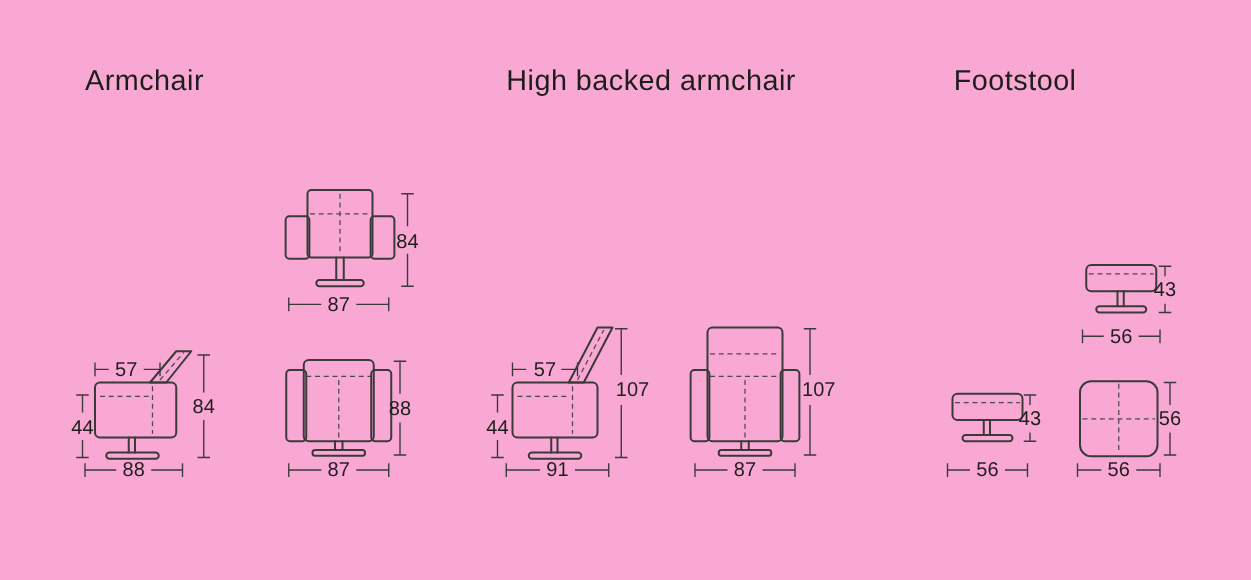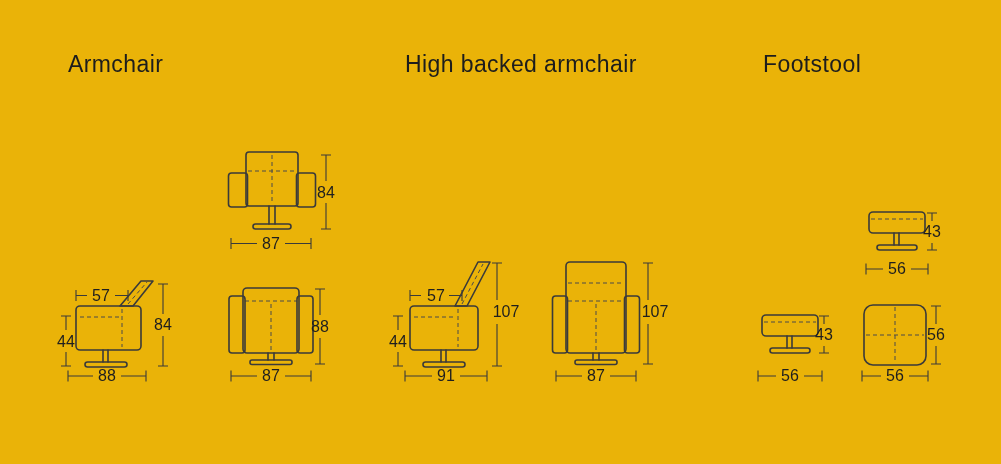--- a/index.html
+++ b/index.html
@@ -4,21 +4,21 @@
 <style>
   html, body {
     margin: 0;
     padding: 0;
     background: #ffffff;
   }
   .page {
     position: relative;
     width: 1001px;
     height: 464px;
-    background: #eab308;
+    background: #f9a8d4;
     overflow: hidden;
     font-family: "Liberation Sans", sans-serif;
   }
   svg text {
     font-family: "Liberation Sans", sans-serif;
   }
   .title {
     font-size: 23px;
     fill: #1d1d1d;
     letter-spacing: 0.4px;

